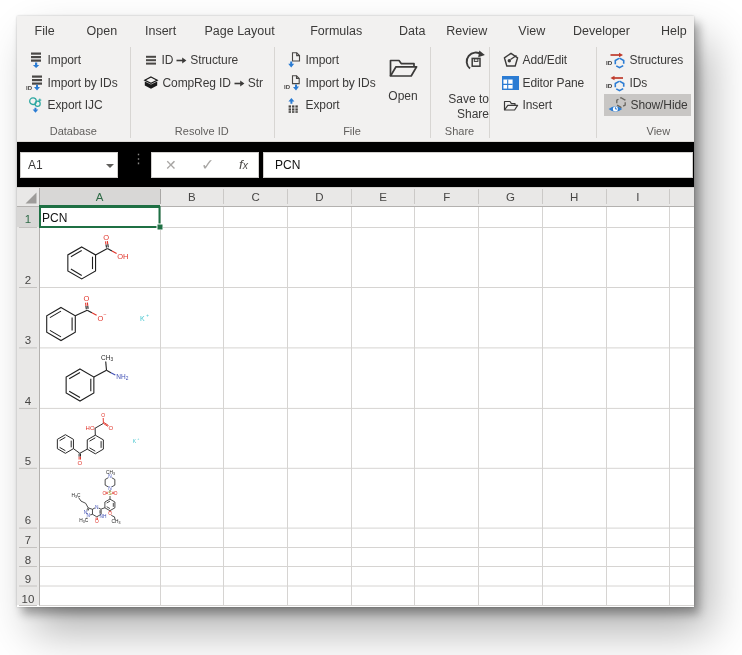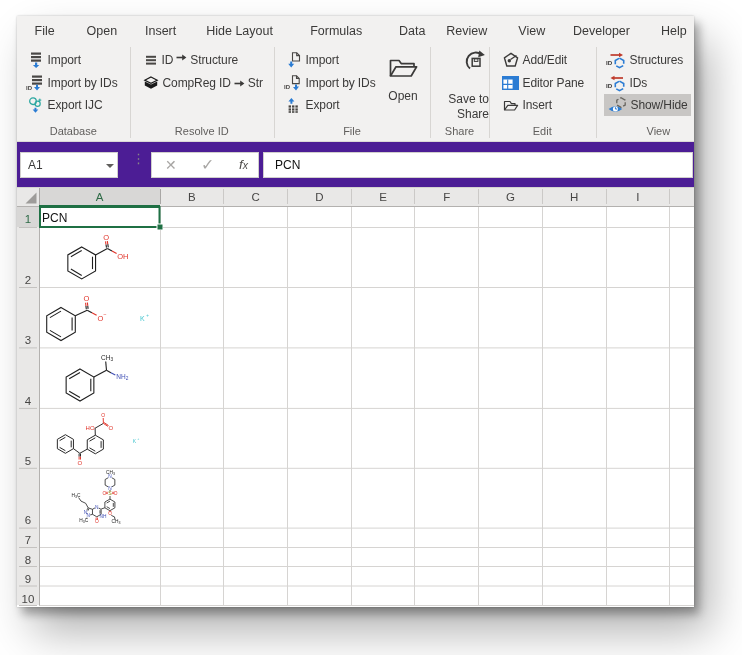--- a/index.html
+++ b/index.html
@@ -7,52 +7,49 @@
 body{font-family:"Liberation Sans",sans-serif;}
 .win{position:absolute;left:17px;top:16px;width:677px;height:591px;background:#f2f1f0;
  box-shadow:0 0 2px rgba(0,0,0,.22), 5px 7px 9px rgba(0,0,0,.32), 16px 25px 42px rgba(0,0,0,.30);}
 .tab{position:absolute;top:8px;transform:translateX(-50%);font-size:12.5px;color:#3b3a39;white-space:nowrap;}
 .grp{position:absolute;top:28px;height:98px;}
 .gsep{position:absolute;top:31px;height:91px;width:1px;background:#d8d6d3;}
 .grp .lbl{position:absolute;bottom:5px;left:0;right:0;text-align:center;font-size:11px;color:#605e5c;}
 .btn{position:absolute;height:22px;display:flex;align-items:center;white-space:nowrap;}
 .btn svg{flex:0 0 auto;}
 .btn .t{font-size:12px;color:#3b3a39;margin-left:3.5px;letter-spacing:-0.1px;}
-.fbar{position:absolute;left:0;top:125px;width:677px;height:46px;background:#4c1d95;border-top:1px solid #dbd9d6;}
+.fbar{position:absolute;left:0;top:125px;width:677px;height:46px;background:#000000;border-top:1px solid #dbd9d6;}
 .fbox{position:absolute;top:10px;height:26px;background:#fff;border:1px solid #d1cfcd;}
 .gridwrap{position:absolute;left:0;top:171px;width:677px;height:420px;background:#fff;}
 </style>
 </head>
 <body>
 <div class="win">
 <div class="tab" style="left:27.6px">File</div>
 <div class="tab" style="left:84.9px">Open</div>
 <div class="tab" style="left:143.6px">Insert</div>
-<div class="tab" style="left:222.6px">Hide Layout</div>
+<div class="tab" style="left:222.6px">Page Layout</div>
 <div class="tab" style="left:319.2px">Formulas</div>
 <div class="tab" style="left:395.3px">Data</div>
 <div class="tab" style="left:449.8px">Review</div>
 <div class="tab" style="left:514.8px">View</div>
 <div class="tab" style="left:584.5px">Developer</div>
 <div class="tab" style="left:656.8px">Help</div>
 <div class="grp" style="left:0;width:112.5px">
       <div class="lbl">Database</div>
     </div>
 <div class="grp" style="left:112.5px;width:144.5px">
       <div class="lbl">Resolve ID</div>
     </div>
 <div class="grp" style="left:257px;width:156px">
       <div class="lbl">File</div>
     </div>
 <div class="grp" style="left:413px;width:59px">
       <div class="lbl">Share</div>
     </div>
-<div class="grp" style="left:472px;width:106.5px">
-      <div class="lbl">Edit</div>
-    </div>
 <div class="grp" style="left:578.5px;width:98.5px">
       <div class="lbl" style="text-align:left;padding-left:51px">View</div>
     </div>
 <div class="gsep" style="left:112.5px"></div>
 <div class="gsep" style="left:257px"></div>
 <div class="gsep" style="left:413px"></div>
 <div class="gsep" style="left:472px"></div>
 <div class="gsep" style="left:578.5px"></div>
 
 <div class="btn" style="left:11px;top:33px">
@@ -83,21 +80,21 @@
       </svg>
 <span class="t">Export IJC</span>
     </div>
 
 <div class="btn" style="left:127px;top:33px">
 <svg width="14" height="14" viewBox="0 0 14 14">
         <rect x="2" y="2.8" width="10" height="2" fill="#494745"></rect>
         <rect x="2" y="6.2" width="10" height="2" fill="#494745"></rect>
         <rect x="2" y="9.6" width="10" height="2" fill="#494745"></rect>
       </svg>
-<span class="t" style="display:flex;">ID<svg width="11" height="9" viewBox="0 0 11 9" style="margin:0 3px">
+<span class="t" style="display:flex;align-items:center">ID<svg width="11" height="9" viewBox="0 0 11 9" style="margin:0 3px">
           <path d="M0.5 4.5 H7" stroke="#3b3a39" stroke-width="1.6"></path>
           <path d="M6.2 1.4 L10.4 4.5 6.2 7.6 Z" fill="#3b3a39"></path>
         </svg>Structure</span>
     </div>
 <div class="btn" style="left:126px;top:56px">
 <svg width="16" height="15" viewBox="0 0 16 15">
         <path d="M8 1 L14.2 4.2 8 7.4 1.8 4.2 Z" fill="none" stroke="#1a1a1a" stroke-width="1.2"></path>
         <path d="M1.8 5.4 L8 8.6 14.2 5.4 14.2 9.4 8 12.8 1.8 9.4 Z" fill="#1a1a1a"></path>
       </svg>
 <span class="t" style="display:flex;align-items:center">CompReg ID<svg width="11" height="9" viewBox="0 0 11 9" style="margin:0 3px">

